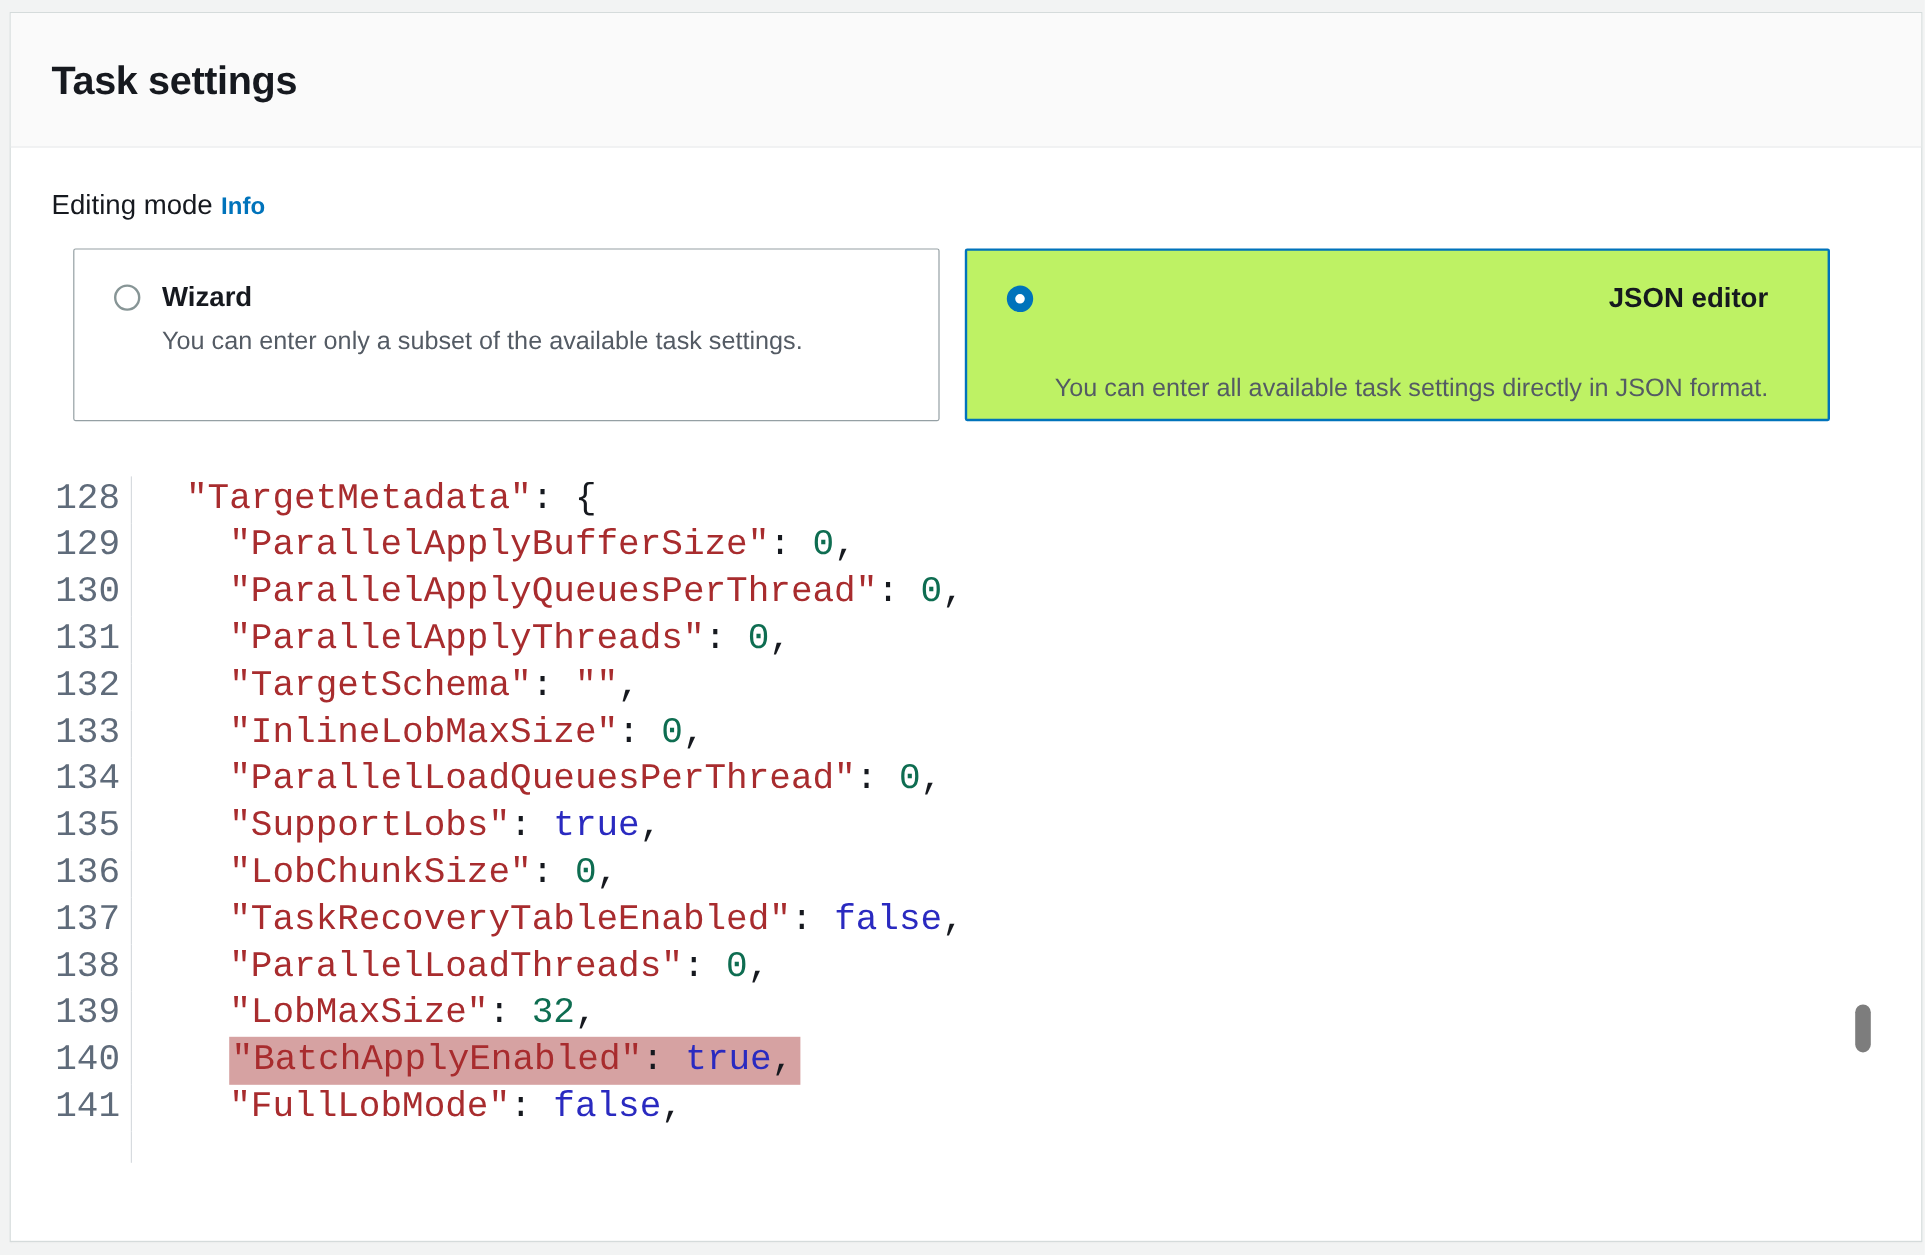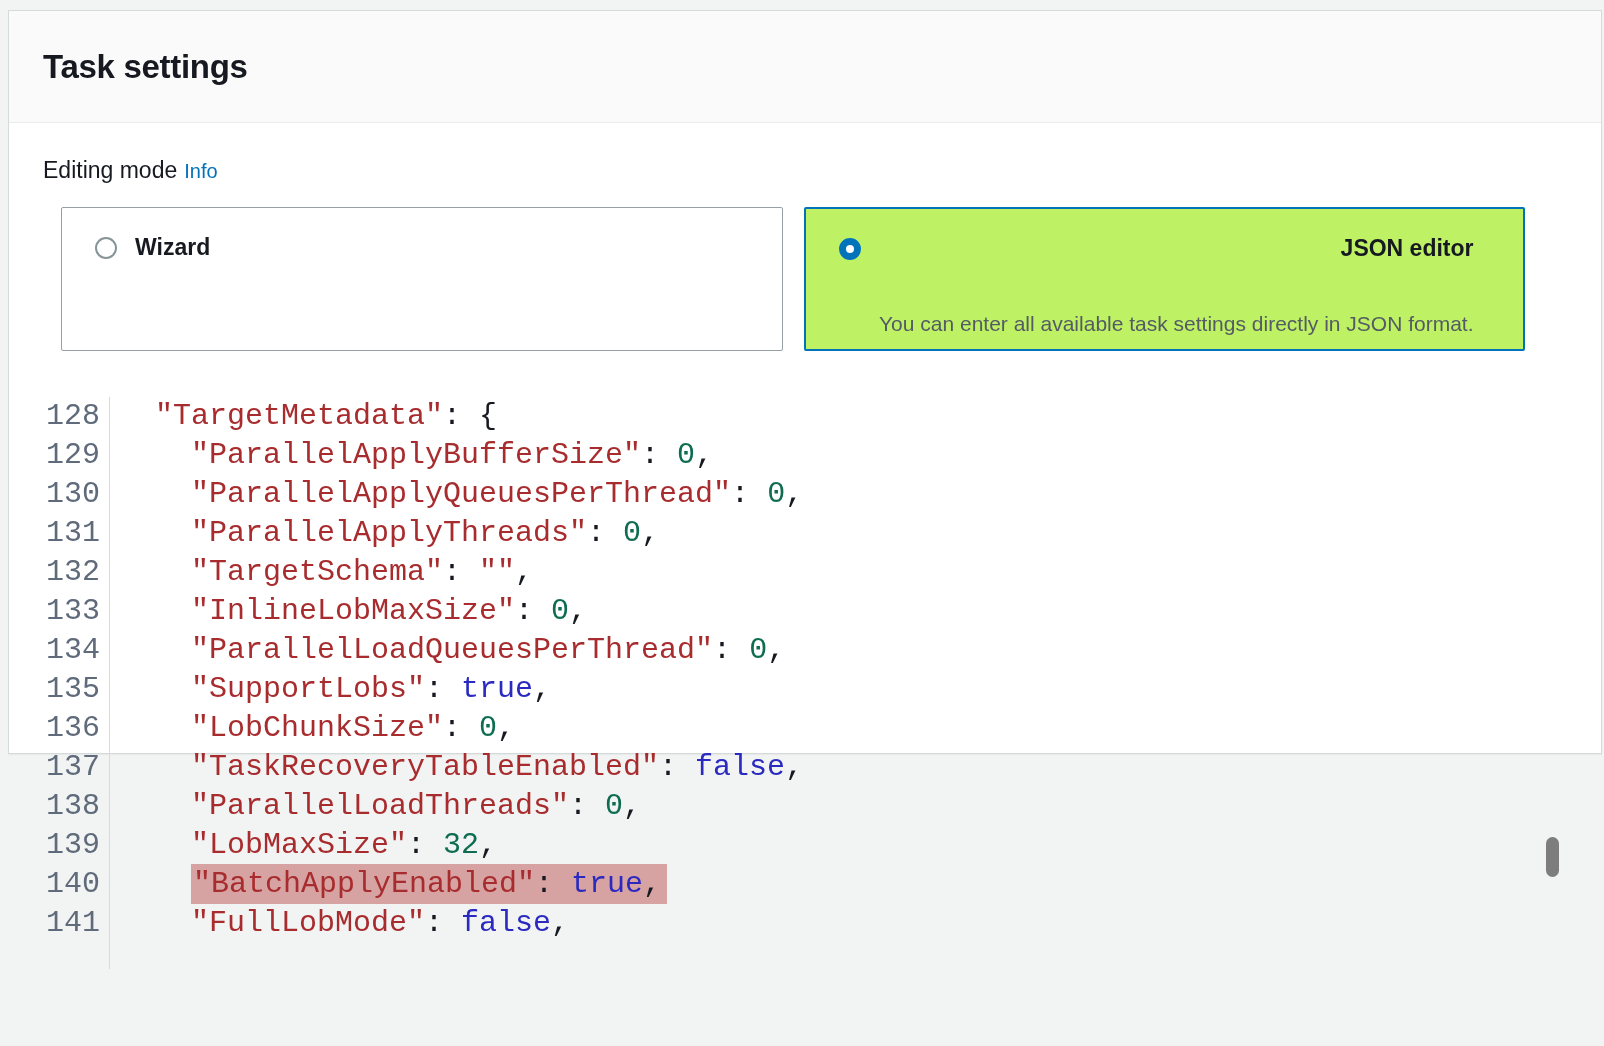--- a/index.html
+++ b/index.html
@@ -16,21 +16,21 @@
   body{
     position:relative;
     background:#f2f3f3;
     font-family:"Liberation Sans", sans-serif;
     color:#16191f;
     overflow:hidden;
   }
   .panel{
     position:absolute;
     left:8px; top:10px;
-    width:1594px; height:744px;
+    width:1594px; height:1025px;
     background:#ffffff;
     border:1px solid #d5dbdb;
     box-shadow:0 1px 1px rgba(0,0,0,0.04);
   }
   .panel-header{
     height:112px;
     background:#fafafa;
     border-bottom:1px solid #e9ebed;
     display:flex;
     align-items:center;
@@ -45,21 +45,21 @@
   .editing-row{
     position:absolute;
     left:34px; top:146px;
     display:flex;
     align-items:baseline;
     gap:7px;
   }
   .editing-label{ font-size:23px; color:#16191f; }
   .info-link{
     font-size:20px;
-    font-weight:400;
+    font-weight:700;
     color:var(--accent);
     text-decoration:none;
     cursor:pointer;
   }
   .tile{
     position:absolute;
     top:196px;
     height:144px;
     border-radius:2px;
     background:#fff;
@@ -155,20 +155,21 @@
   <div class="editing-row">
     <span class="editing-label">Editing mode</span>
     <a class="info-link">Info</a>
   </div>
 
   <div class="tile wizard">
     <div class="tile-inner">
       <span class="radio unchecked"></span>
       <div>
         <div class="tile-title">Wizard</div>
+        <div class="tile-desc">You can enter only a subset of the available task settings.</div>
       </div>
     </div>
   </div>
 
   <div class="tile json">
     <div class="tile-inner">
       <span class="radio checked"></span>
       <div>
         <div class="tile-title">JSON editor</div>
         <div class="tile-desc">You can enter all available task settings directly in JSON format.</div>

